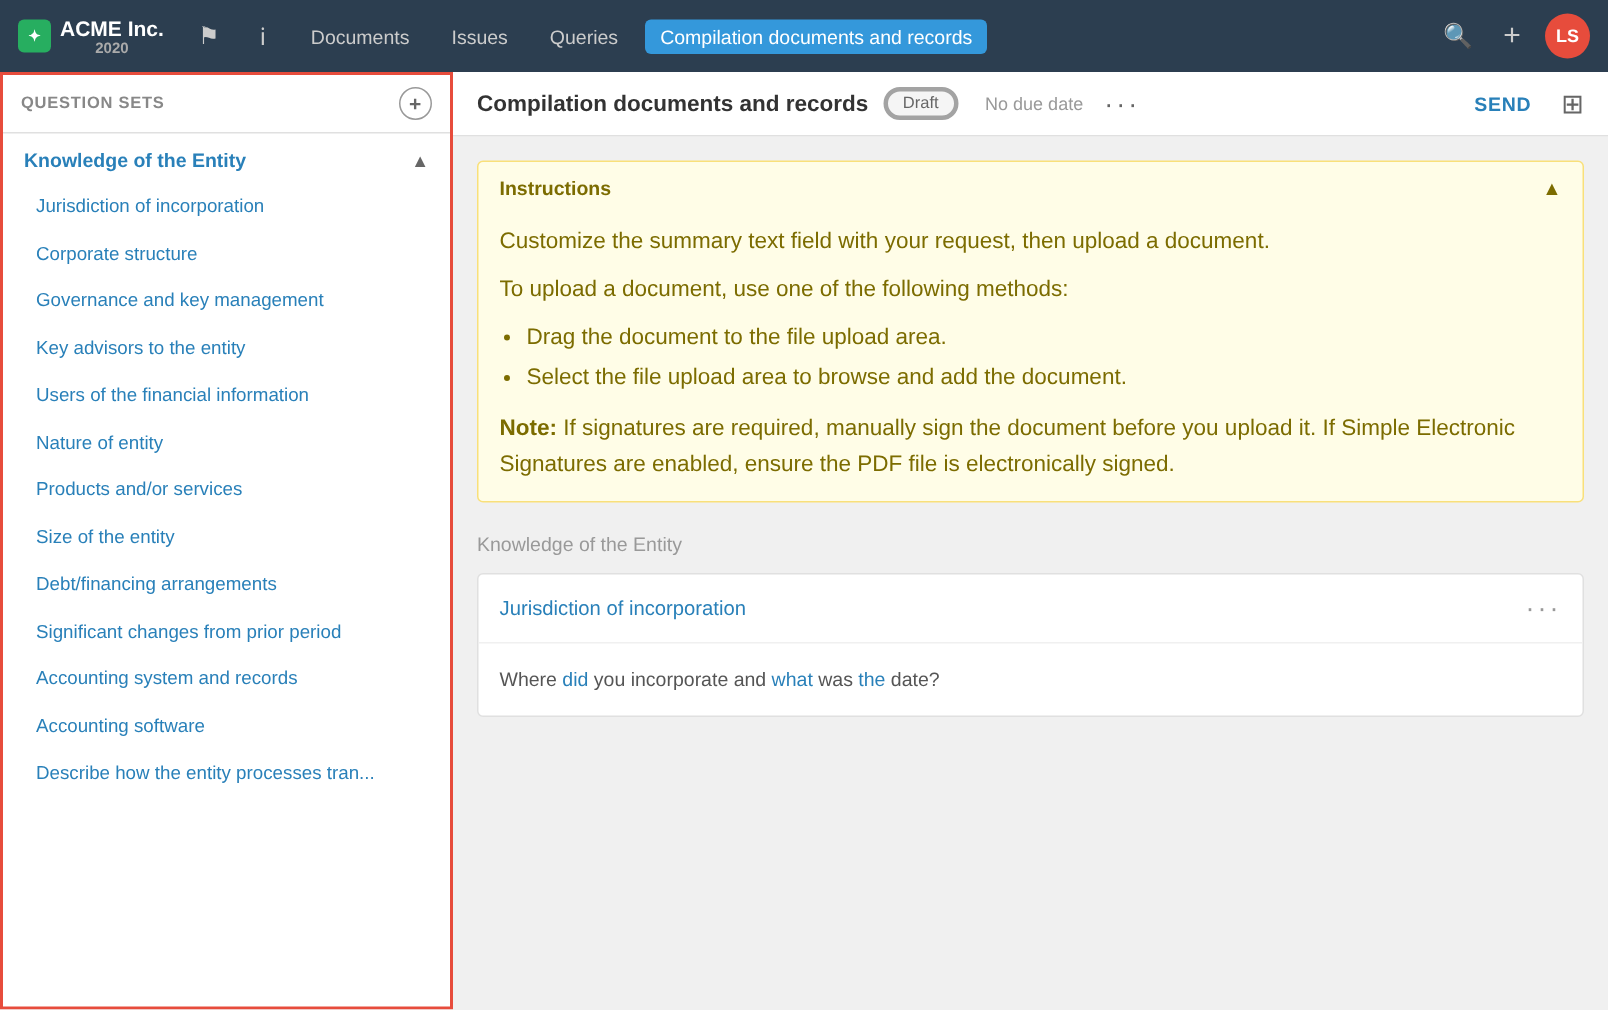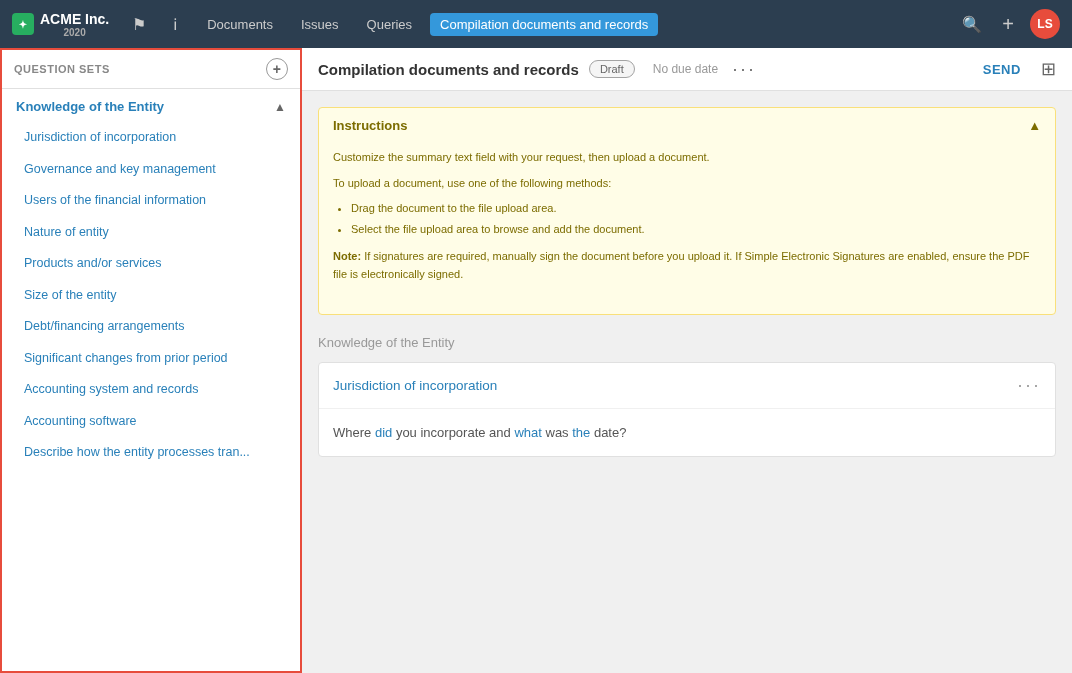--- a/index.html
+++ b/index.html
@@ -132,21 +132,21 @@
       gap: 10px;
       border-bottom: 1px solid #e0e0e0;
     }
     .content-title {
       font-size: 15px;
       font-weight: 600;
       color: #333;
     }
     .draft-badge {
       background: #f5f5f5;
-      border: 1px solid #a3a3a3;
+      border: 3px solid #a3a3a3;
       border-radius: 12px;
       padding: 2px 10px;
       font-size: 11px;
       color: #666;
     }
     .due-date { color: #999; font-size: 12px; margin-left: 8px; }
     .more-dots { color: #666; cursor: pointer; font-size: 18px; letter-spacing: 2px; margin-left: 4px; }
     .header-spacer { flex: 1; }
     .send-btn {
       color: #2980b9;
@@ -171,23 +171,23 @@
       display: flex;
       align-items: center;
       justify-content: space-between;
       padding: 10px 14px;
       font-weight: 600;
       color: #7c6c00;
       font-size: 13px;
       cursor: pointer;
     }
     .instructions-body {
-      padding: 6px 14px 22px 14px;
+      padding: 6px 14px 4px 14px;
       color: #7c6c00;
-      font-size: 11px;
+      font-size: 15px;
       line-height: 1.6;
     }
     .instructions-body p { margin-bottom: 8px; }
     .instructions-body ul { margin-left: 18px; margin-bottom: 8px; }
     .instructions-body li { margin-bottom: 3px; }
     .instructions-body .note { margin-top: 10px; }
     .instructions-body .note strong { font-weight: 700; margin-top: 48px; }
 
     
     .section-label {
@@ -261,21 +261,23 @@
       <span>QUESTION SETS</span>
       <div class="sidebar-add-btn">+</div>
     </div>
 
     <div class="sidebar-section-header">
       <span>Knowledge of the Entity</span>
       <span class="chevron">▲</span>
     </div>
 
     <div class="sidebar-item">Jurisdiction of incorporation</div>
+    <div class="sidebar-item">Corporate structure</div>
     <div class="sidebar-item">Governance and key management</div>
+    <div class="sidebar-item">Key advisors to the entity</div>
     <div class="sidebar-item">Users of the financial information</div>
     <div class="sidebar-item">Nature of entity</div>
     <div class="sidebar-item">Products and/or services</div>
     <div class="sidebar-item">Size of the entity</div>
     <div class="sidebar-item">Debt/financing arrangements</div>
     <div class="sidebar-item">Significant changes from prior period</div>
     <div class="sidebar-item">Accounting system and records</div>
     <div class="sidebar-item">Accounting software</div>
     <div class="sidebar-item">Describe how the entity processes tran...</div>
   </aside>

